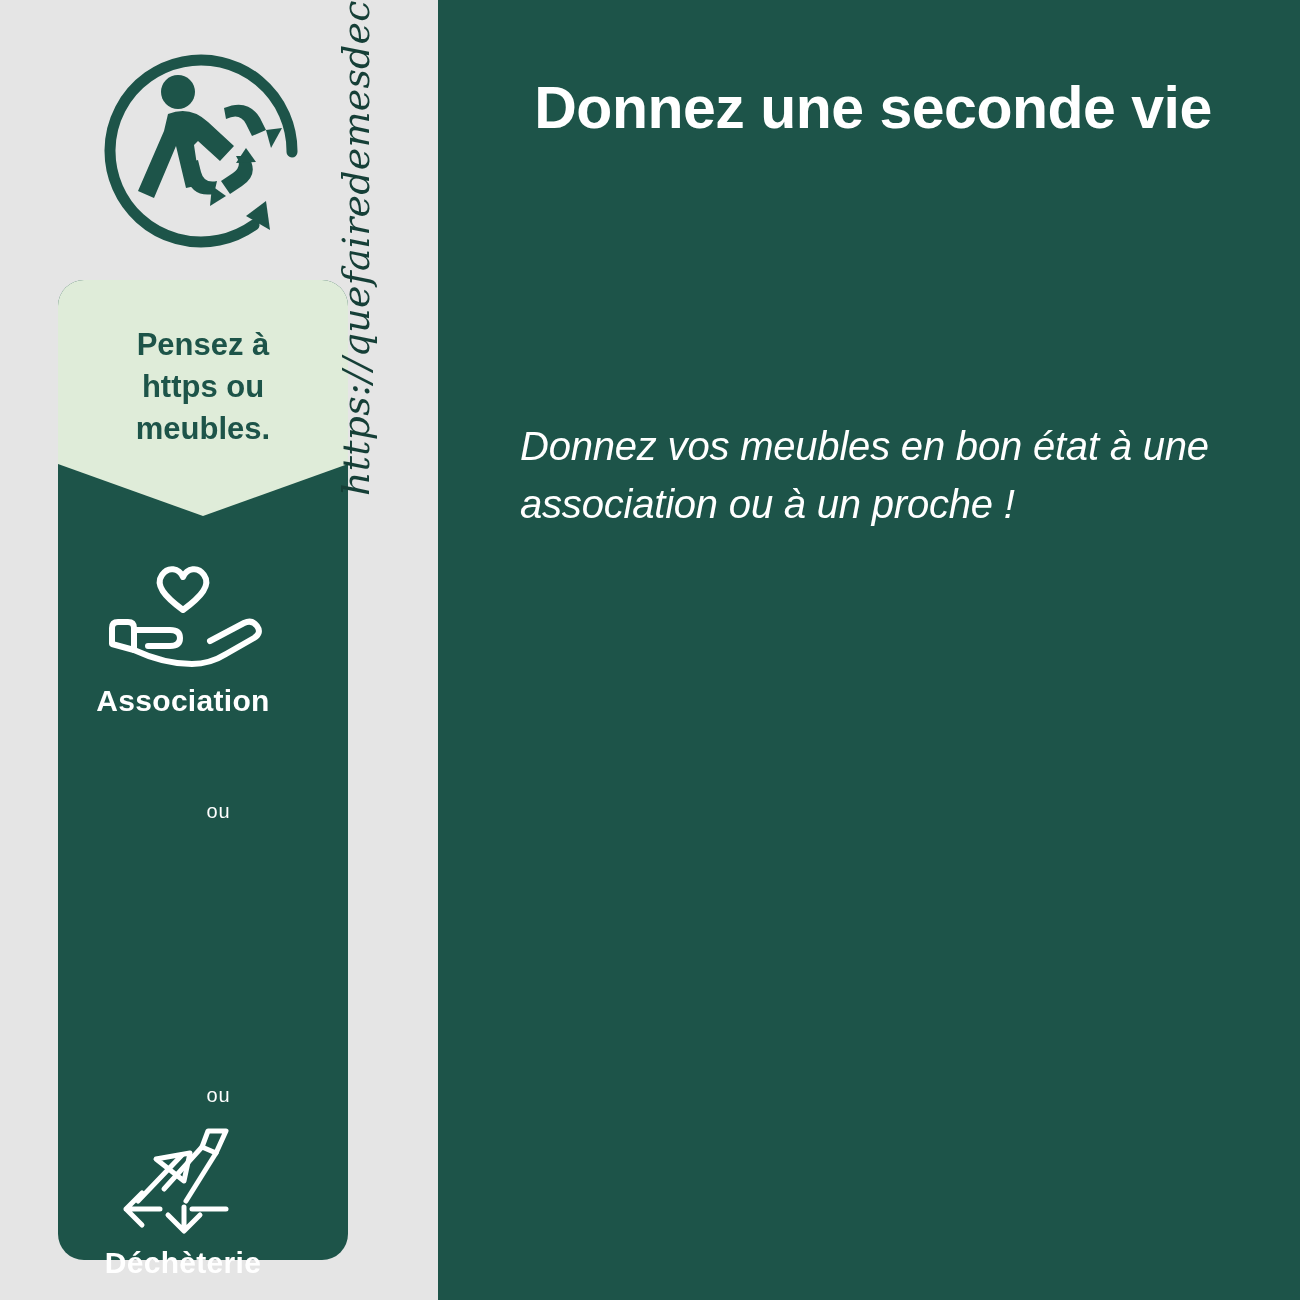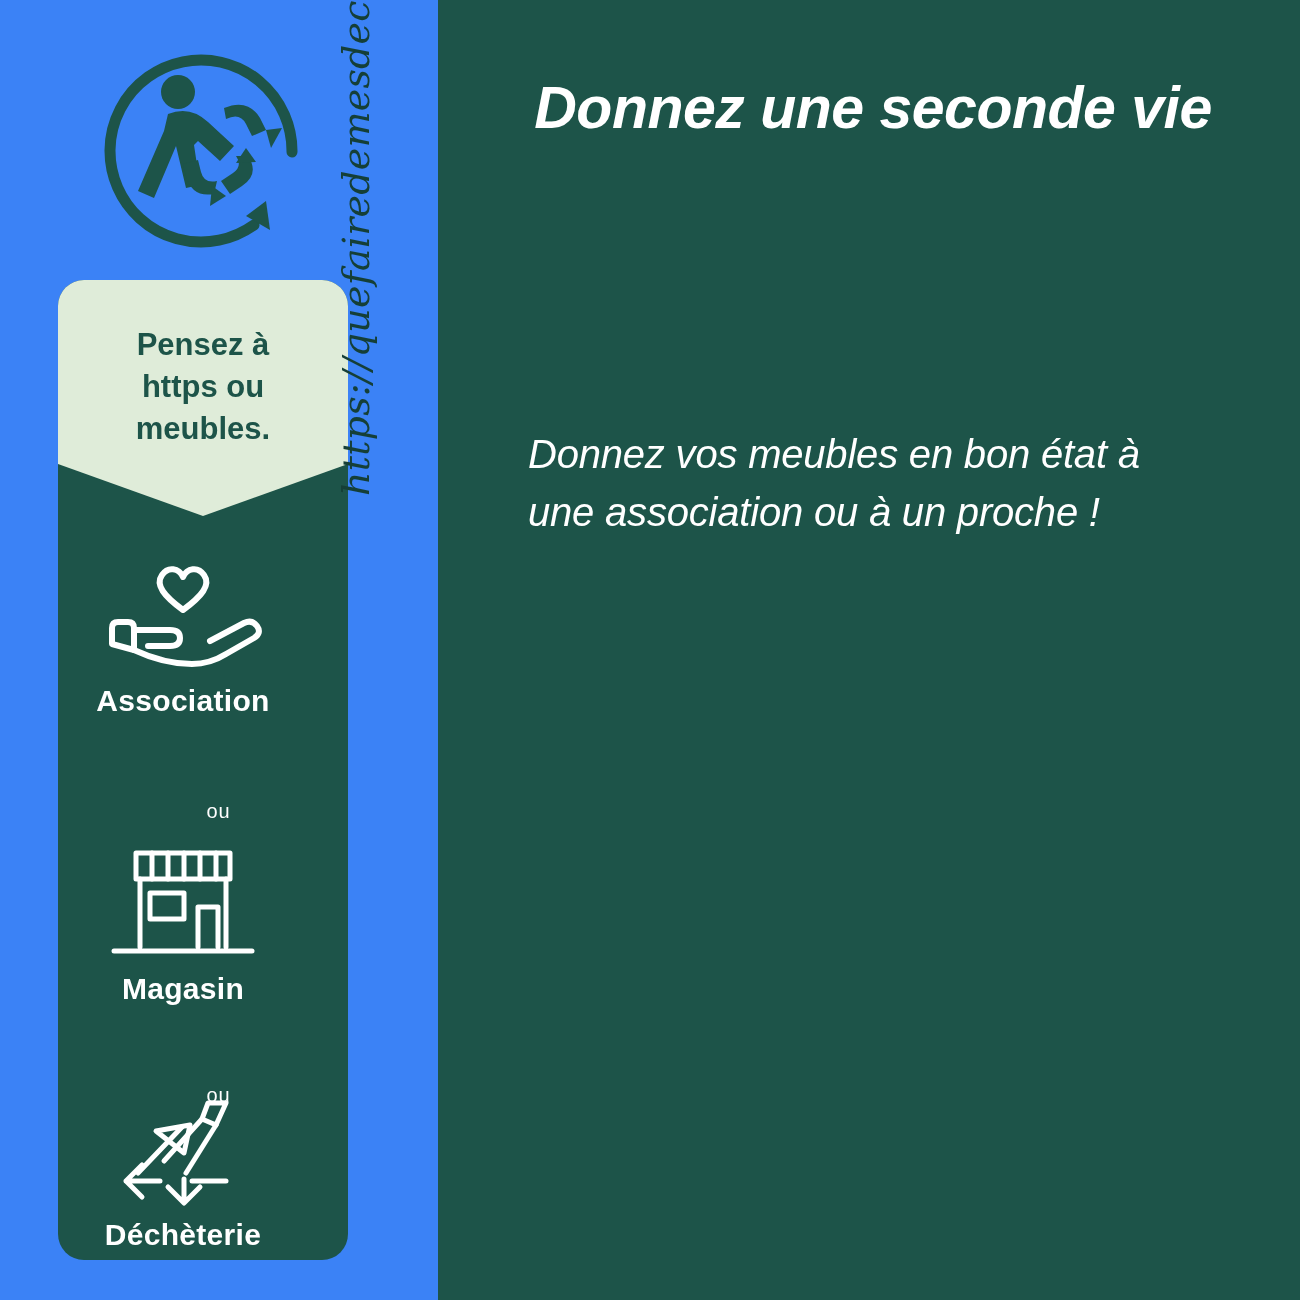--- a/index.html
+++ b/index.html
@@ -15,21 +15,21 @@
     width: 1300px;
     height: 1300px;
     overflow: hidden;
     display: flex;
   }
   
   .left-panel {
     position: relative;
     width: 438px;
     height: 100%;
-    background: #3b82f6;
+    background: #e5e5e5;
     flex: 0 0 438px;
   }
   
   .right-panel {
     position: relative;
     flex: 1 1 auto;
     height: 100%;
     background: #1d5449;
     color: #ffffff;
   }
@@ -134,38 +134,37 @@
   .headline {
     position: absolute;
     left: 40px;
     top: 74px;
     width: 790px;
     text-align: center;
     font-size: 59px;
     font-weight: bold;
     line-height: 1.16;
     letter-spacing: -.5px;
-    font-style: italic;
   }
   .section {
     position: absolute;
     left: 82px;
     width: 700px;
   }
   .section-title {
     font-size: 40px;
     font-weight: bold;
     margin: 0 0 34px 0;
     letter-spacing: -.2px;
   }
   .section-body {
     font-size: 40px;
     font-style: italic;
     line-height: 1.44;
-    margin: 8px;
+    margin: 0;
     letter-spacing: -.2px;
   }
   #sec-don { top: 418px; }
   #sec-recyclage { top: 838px; }
 </style>
 </head>
 <body>
 
 <div class="poster">
 
@@ -210,39 +209,24 @@
                 <path d="M36 72 l36 0 q10 0 10 8 q0 8 -10 8 l-22 0"></path>
                 <path d="M36 92 q30 14 58 14 q18 0 34 -10 l28 -16 q8 -5 3 -12 q-5 -7 -13 -3 l-34 18"></path>
               </g>
             </svg>
           </div>
           <div class="opt-label">Association</div>
         </div>
 
         <div class="sep-ou" style="top:284px;">ou</div>
 
-        <div class="option" style="top:330px;">
-          <div class="icon-box">
-            <svg viewBox="0 0 170 130" width="170" height="130" aria-hidden="true">
-              <g fill="none" stroke="#ffffff" stroke-width="5" stroke-linecap="round" stroke-linejoin="round">
-                <rect x="38" y="12" width="94" height="26"></rect>
-                <path d="M54 12 v26 M70 12 v26 M86 12 v26 M102 12 v26 M118 12 v26"></path>
-                <path d="M42 38 v68 M128 38 v68"></path>
-                <rect x="52" y="52" width="34" height="26"></rect>
-                <path d="M100 106 v-40 h20 v40"></path>
-                <path d="M16 110 h138"></path>
-              </g>
-            </svg>
-          </div>
-          <div class="opt-label">Magasin</div>
-        </div>
 
         <div class="sep-ou" style="top:568px;">ou</div>
 
-        <div class="option" style="top:576px;">
+        <div class="option" style="top:604px;">
           <div class="icon-box">
             <svg viewBox="0 0 170 130" width="170" height="130" aria-hidden="true">
               <g fill="none" stroke="#ffffff" stroke-width="5" stroke-linecap="round" stroke-linejoin="round">
                 <path d="M128 16 l-18 0 -6 16 14 6 z"></path>
                 <path d="M104 32 L66 74"></path>
                 <path d="M118 38 L88 86"></path>
                 <path d="M84 40 l-44 46"></path>
                 <path d="M58 44 l34 -6 -6 28 z"></path>
                 <path d="M86 92 l0 22 M70 100 l16 16 16 -16"></path>
                 <path d="M44 78 l-16 16 16 16 M28 94 l34 0"></path>

